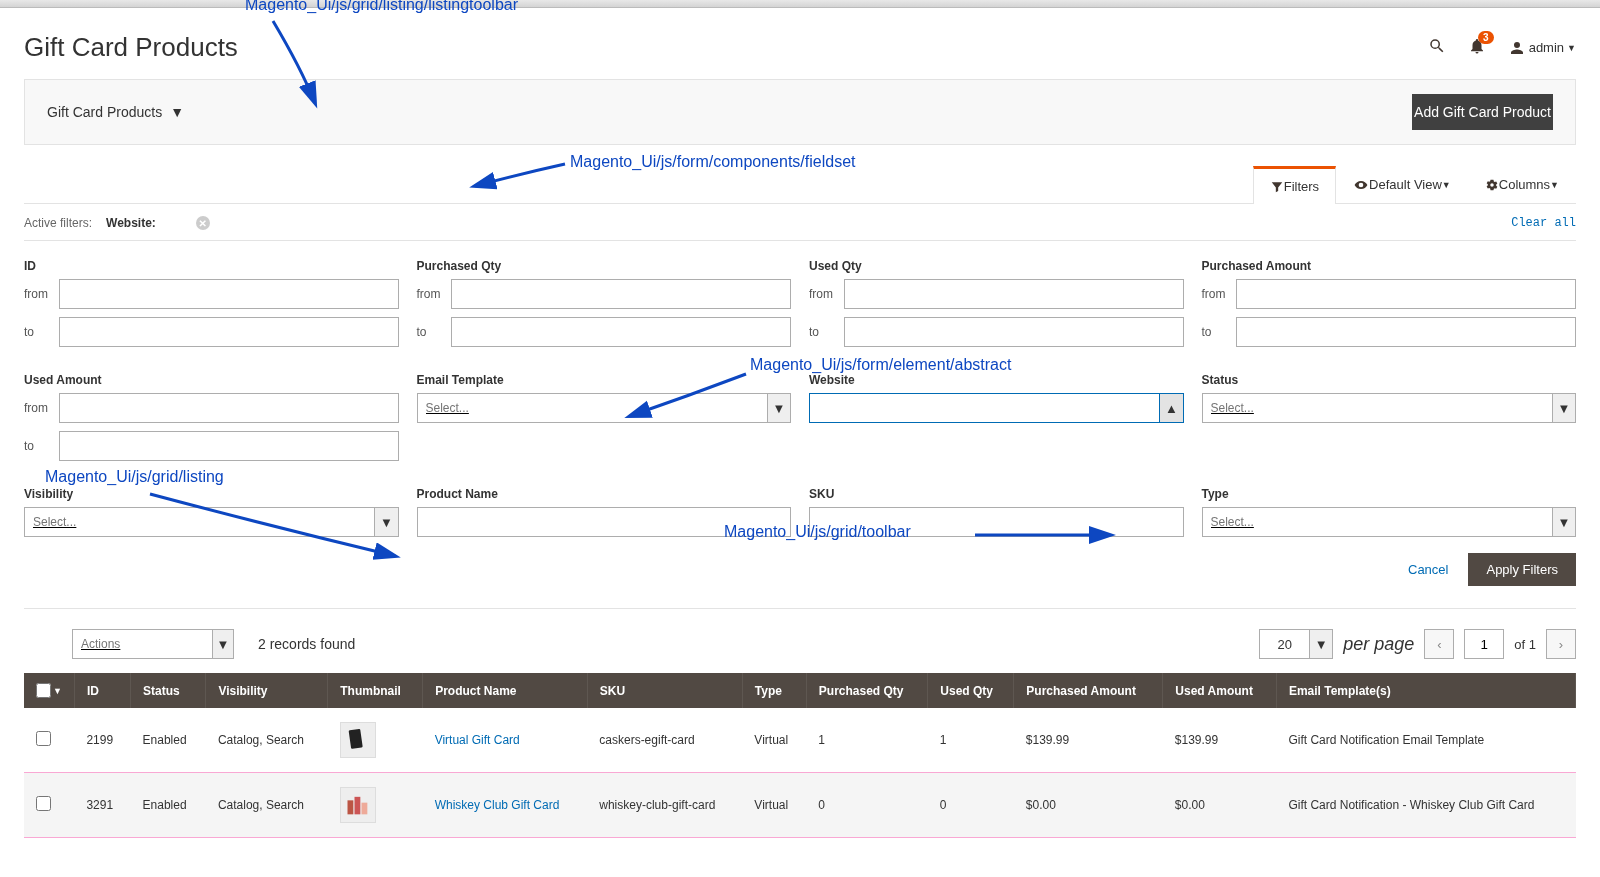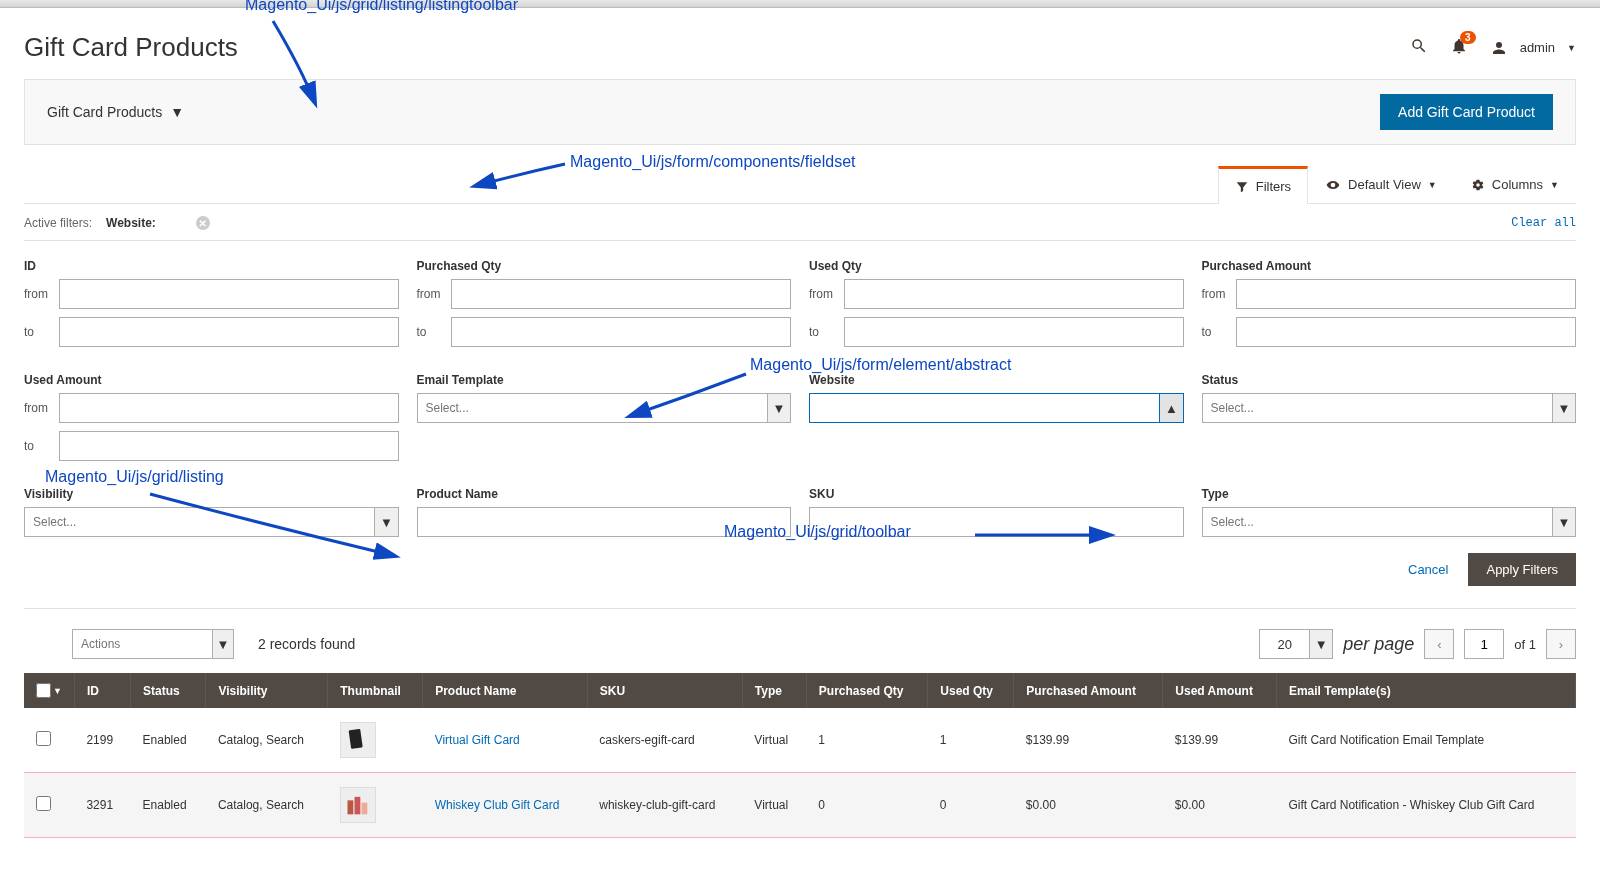--- a/index.html
+++ b/index.html
@@ -5,45 +5,45 @@
 * { box-sizing: border-box; margin: 0; padding: 0; font-family: "Helvetica Neue", Helvetica, Arial, sans-serif; }
 body { background: #fff; color: #333; font-size: 13px; }
 .browser-bar { height: 8px; background: linear-gradient(#e8e8e8,#d4d4d4); border-bottom:1px solid #bbb;}
 .page { padding: 0 24px; }
 .header-row { display:flex; align-items:center; justify-content:space-between; padding: 24px 0 16px 0;}
 .page-title { font-size: 26px; font-weight: 400; color:#333;}
 .header-actions { display:flex; align-items:center; gap:22px;}
 .icon-btn { cursor:pointer; position:relative;}
 .svg-icon { width:18px; height:18px; fill:#41362f;}
 .badge { position:absolute; top:-6px; right:-8px; background:#eb5202; color:#fff; border-radius:8px; font-size:10px; padding:1px 5px; font-weight:600;}
-.admin-user { display:flex; align-items:center; gap:12px; cursor:pointer; font-size:13px;}
+.admin-user { display:flex; align-items:center; gap:3px; cursor:pointer; font-size:13px;}
 .admin-user .caret { font-size:9px;}
 .toolbar-row { background:#f8f8f8; border:1px solid #e3e3e3; display:flex; align-items:center; justify-content:space-between; padding:14px 22px; margin-bottom:20px;}
 .toolbar-dropdown { display:flex; align-items:center; gap:8px; cursor:pointer; font-size:14px;}
-.btn-primary { background:#0369a1; color:#fff; border:none; padding:10px 18px; font-size:14px; cursor:pointer;}
+.btn-primary { background:#404040; color:#fff; border:none; padding:10px 2px; font-size:14px; cursor:pointer;}
 .annotation { position:absolute; color:#0d47c1; font-size:16px; font-weight:500; pointer-events:none; z-index:50;}
 .annotation-wrap{position:relative;}
 svg.arrow{position:absolute; z-index:49; pointer-events:none;}
 .grid-controls { display:flex; justify-content:flex-end; gap:0; border-bottom:1px solid #e3e3e3;}
-.tab-btn { display:flex; align-items:center; gap:7px; padding:10px 16px; border:1px solid transparent; border-bottom:none; cursor:pointer; font-size:13px;}
+.tab-btn { display:flex; align-items:center; padding:10px 16px; border:1px solid transparent; border-bottom:none; cursor:pointer; font-size:13px;}
 .tab-btn.active { border-color:#e3e3e3; border-top:3px solid #eb5202; background:#fff; position:relative; top:1px;}
 .tab-btn .caret{font-size:9px;}
 .active-filters-row { display:flex; align-items:center; padding:12px 0 10px; font-size:12px; border-bottom:1px solid #e3e3e3; gap:14px;}
 .active-filters-row .lbl{color:#666;}
 .active-filters-row .chip{font-weight:600; display:flex; align-items:center; gap:40px;}
 .chip .x { background:#ccc; color:#fff; border-radius:50%; width:14px; height:14px; display:inline-flex; align-items:center; justify-content:center; font-size:10px; cursor:pointer;}
 .clear-all { margin-left:auto; color:#006bb4; cursor:pointer;font-family:Liberation Mono, monospace;}
 .filters-panel { padding:18px 0 10px; border-bottom:1px solid #e3e3e3;}
 .filters-grid { display:grid; grid-template-columns: repeat(4, 1fr); gap: 18px 18px;}
 .fgroup label.title { font-weight:600; font-size:12px; display:block; margin-bottom:6px;}
 .range-row { display:flex; align-items:center; gap:2px; margin-bottom:8px;}
 .range-row .r-lbl{ width:36px; font-size:12px; color:#555;}
 .inp, .sel { width:100%; height:30px; border:1px solid #adadad; padding:0 8px; font-size:12px; background:#fff;}
 .sel-wrap { display:flex;}
-.sel-wrap .sel{border-right:none;}
+.sel-wrap .sel{border-right:none;text-decoration:underline;}
 .sel-wrap .caret-box{width:26px; height:30px; border:1px solid #adadad; background:#efefef; display:flex; align-items:center; justify-content:center; cursor:pointer;}
 .sel-wrap .caret-box.open{background:#e3e3e3;}
 .website-sel .sel{border-color:#006bb4;}
 .website-sel .caret-box{border-color:#006bb4;}
 .filters-actions{ display:flex; justify-content:flex-end; gap:20px; padding:16px 0 12px; align-items:center;}
 .link{color:#006bb4; cursor:pointer;}
 .btn-dark{ background:#514943; color:#fff; border:none; padding:9px 18px; font-size:13px; cursor:pointer;}
 .records-row{ display:flex; align-items:center; padding:20px 0 14px; gap:24px;}
 .actions-dd .sel-wrap{width:210px;padding-left:48px;}
 .records-found{font-size:14px;}

